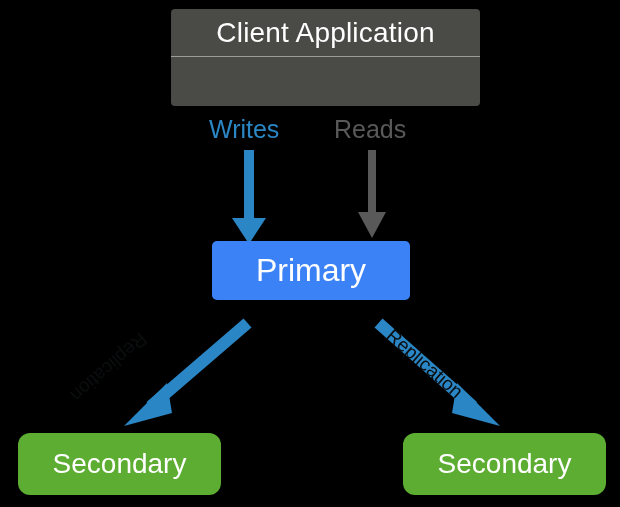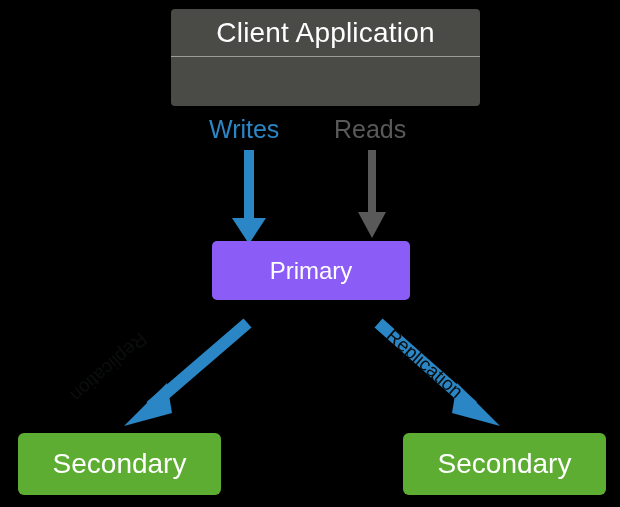--- a/index.html
+++ b/index.html
@@ -47,38 +47,38 @@
     height: 49px;
   }
 
   
   .primary-box {
     position: absolute;
     left: 212px;
     top: 241px;
     width: 198px;
     height: 59px;
-    background: #8b5cf6;
+    background: #3b82f6;
     border-radius: 5px;
     display: flex;
     align-items: center;
     justify-content: center;
     color: #ffffff;
-    font-size: 24px;
+    font-size: 32px;
     box-sizing: border-box;
   }
 
   
   .secondary-box {
     position: absolute;
     top: 433px;
     width: 203px;
     height: 62px;
     background: #5cad32;
-    border-radius: 6px;
+    border-radius: 12px;
     display: flex;
     align-items: center;
     justify-content: center;
     color: #ffffff;
     font-size: 28px;
     box-sizing: border-box;
   }
   .secondary-left  { left: 18px; }
   .secondary-right { left: 403px; }
 

